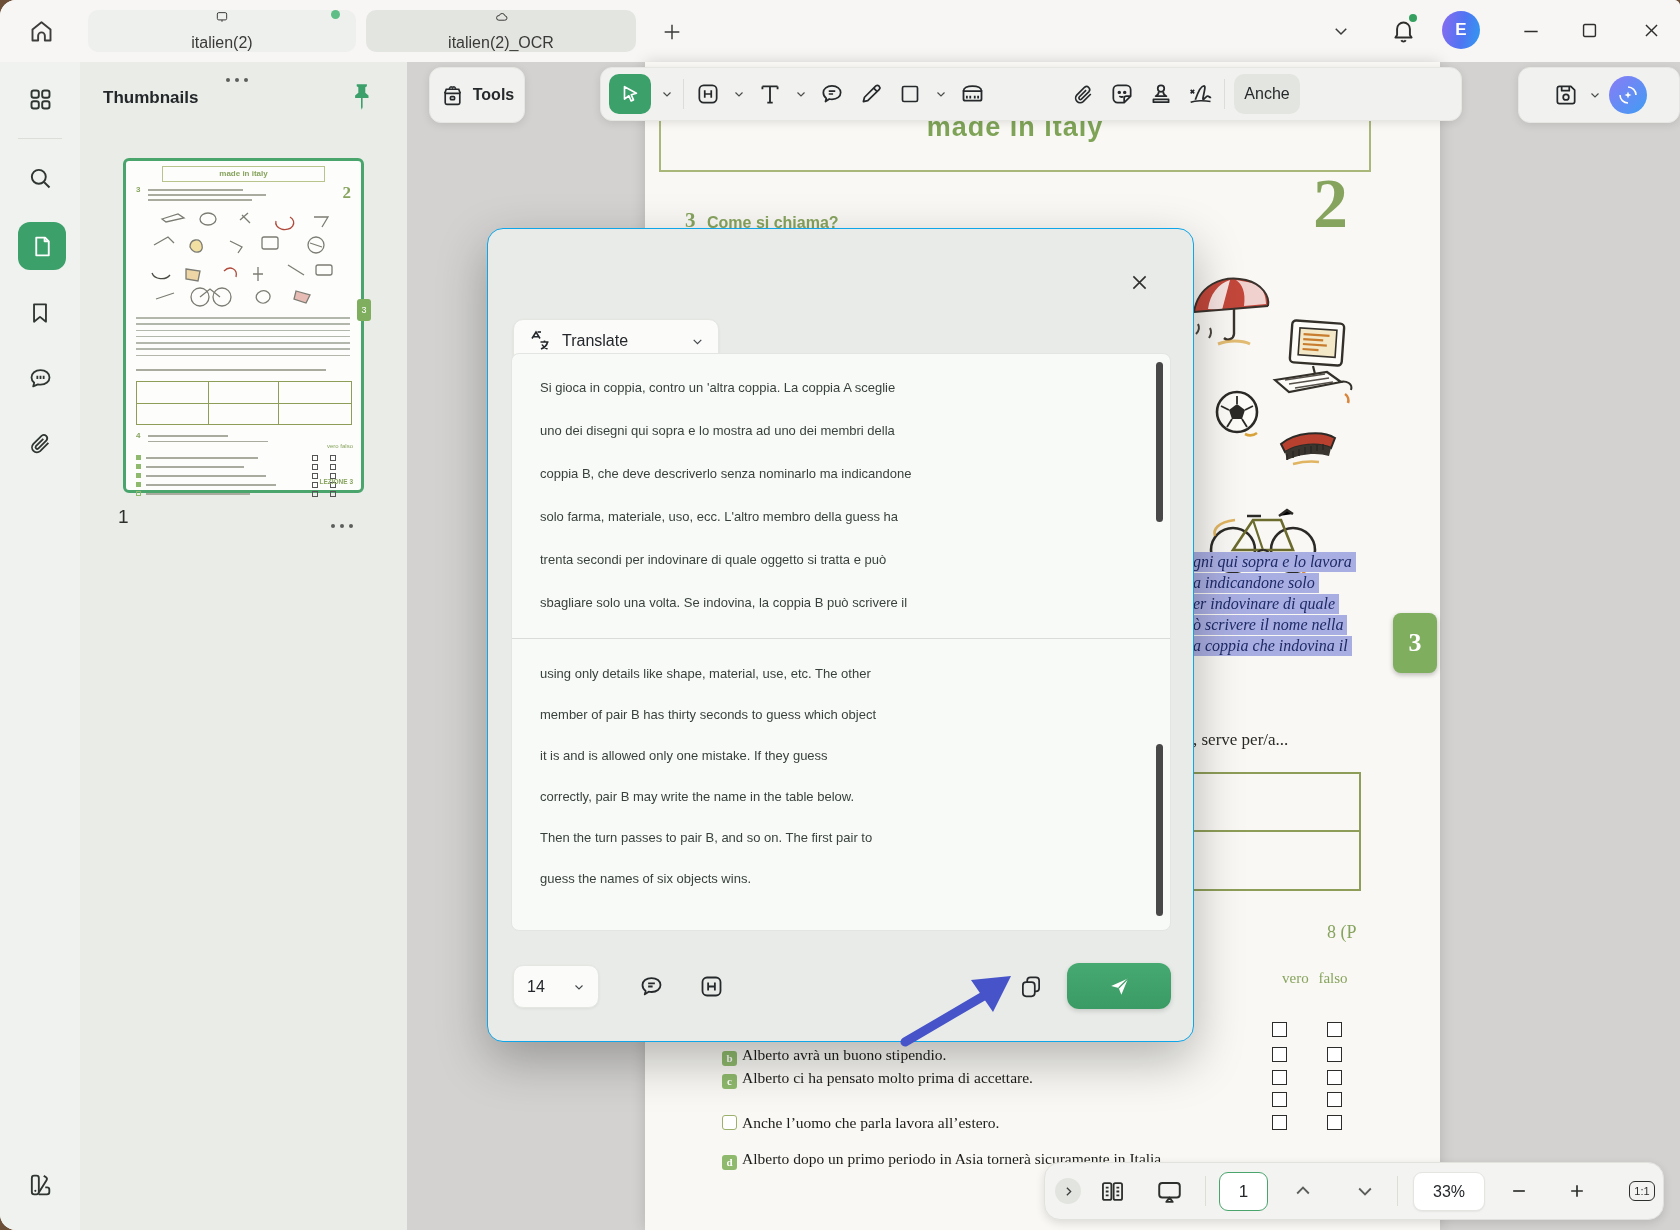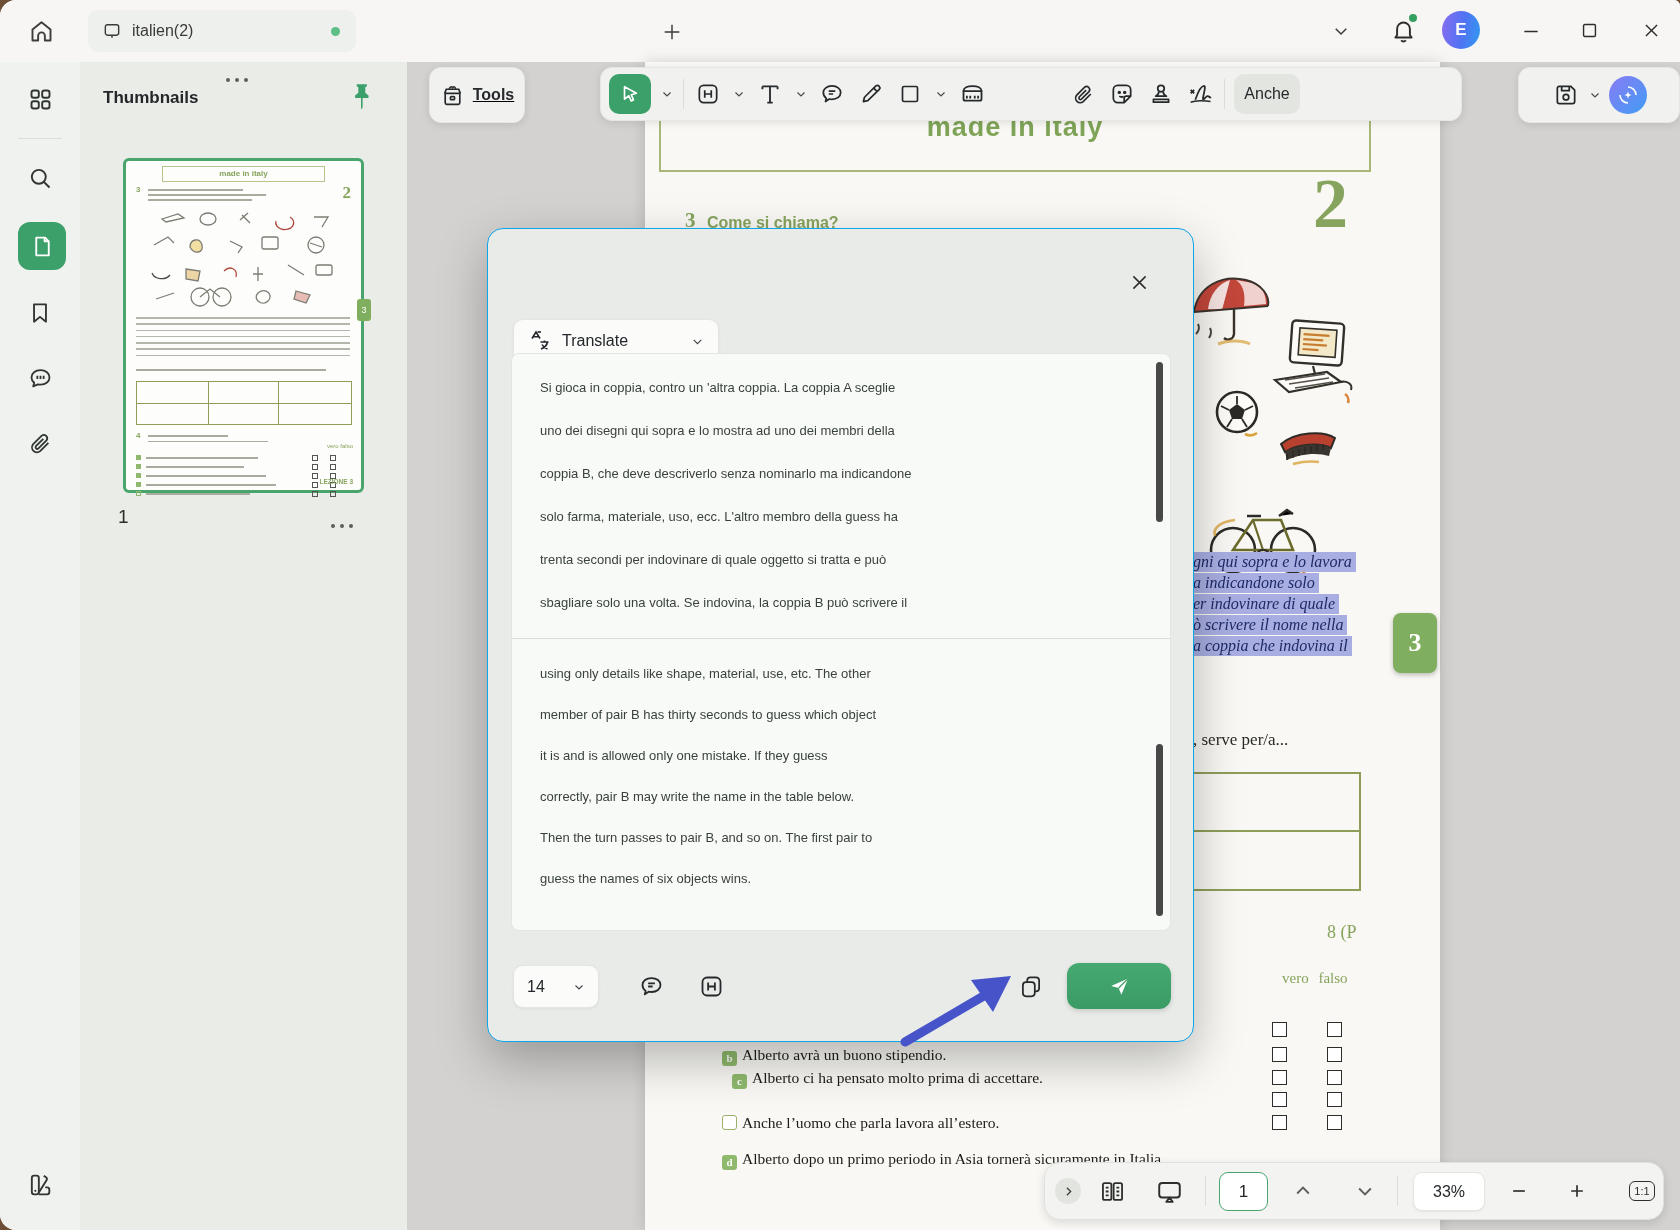--- a/index.html
+++ b/index.html
@@ -2,21 +2,21 @@
 <html><head>
 <meta charset="utf-8">
 <style>
   html,body{margin:0;padding:0;background:#6d4e37;font-family:"Liberation Sans",sans-serif;}
   .win{position:relative;width:1680px;height:1230px;background:#f6f5f3;overflow:hidden;
        border-radius:16px 6px 0 16px;}
   .abs{position:absolute;}
   svg{display:block;}
   
   .titlebar{left:0;top:0;width:1680px;height:62px;background:#f7f6f4;border-bottom:1px solid #eceae7;}
-  .tab{top:10px;height:42px;border-radius:10px;display:flex;align-items:center;gap:10px;padding:0 14px;box-sizing:border-box;}
+  .tab{top:10px;height:42px;border-radius:10px;display:flex;align-items:center;gap:10px;padding:0 14px;box-sizing:border-box;flex-direction:column;}
   .tab1{left:88px;width:268px;background:#eef0ed;}
   .tab2{left:366px;width:270px;background:#e3e5e1;}
   .tab-label{font-size:16px;color:#3a3a38;}
   .wbtn{display:flex;align-items:center;justify-content:center;color:#3d3d3b;}
   
   .rail{left:0;top:62px;width:80px;height:1168px;background:#f0f2ef;border-right:1px solid #e6e8e4;}
   .rail-ic{left:25px;width:30px;height:30px;color:#2f3531;display:flex;align-items:center;justify-content:center;}
   .rail-active{left:18px;width:48px;height:48px;background:#3ca06a;border-radius:12px;display:flex;align-items:center;justify-content:center;color:#fff;}
   
   .panel{left:80px;top:62px;width:327px;height:1168px;background:#eaece8;border-right:1px solid #dcdeda;}
@@ -65,20 +65,26 @@
 
     <div class="abs tab tab1">
       <svg width="20" height="20" viewBox="0 0 24 24" fill="none" stroke="#3a3a38" stroke-width="1.7">
           <rect x="4" y="4.5" width="16" height="12.5" rx="2.5"></rect>
           <path d="M12 17v3.2"></path>
         </svg>
       <span class="tab-label">italien(2)</span>
       <span style="position:absolute;right:16px;width:9px;height:9px;border-radius:50%;background:#5fbe85;"></span>
     </div>
 
+    <div class="abs tab tab2">
+      <svg width="21" height="21" viewBox="0 0 24 24" fill="none" stroke="#3a3a38" stroke-width="1.7" stroke-linejoin="round">
+          <path d="M7.5 17.5a4 4 0 1 1 .7-7.95A5 5 0 0 1 17.9 10a3.6 3.6 0 0 1-.6 7.5z"></path>
+        </svg>
+      <span class="tab-label">italien(2)_OCR</span>
+    </div>
 
     <div class="abs wbtn" style="left:654px;top:14px;width:36px;height:36px;">
       <svg width="22" height="22" viewBox="0 0 24 24" stroke="#3b3b39" stroke-width="1.6">
           <path d="M12 4v16M4 12h16"></path>
         </svg>
     </div>
 
     <div class="abs wbtn" style="left:1328px;top:18px;width:26px;height:26px;">
       <svg width="18" height="18" viewBox="0 0 24 24" fill="none" stroke="#3b3b39" stroke-width="2">
           <path d="M5 9l7 7 7-7"></path>
@@ -317,34 +323,34 @@
       <div class="abs serif" style="left:682px;top:860px;font-size:18px;color:#87a45e;">8 (P</div>
       <div class="abs serif" style="left:637px;top:908px;font-size:15px;color:#87a45e;word-spacing:6px;">vero falso</div>
 
       <div class="cb" style="left:627px;top:960px;"></div>
       <div class="cb" style="left:682px;top:960px;"></div>
 
       <div class="doc-item" style="left:77px;top:984px;"><span class="badge">b</span><span>Alberto avrà un buono stipendio.</span></div>
       <div class="cb" style="left:627px;top:985px;"></div>
       <div class="cb" style="left:682px;top:985px;"></div>
 
-      <div class="doc-item" style="left:87px;top:1007px;"><span class="badge">c</span><span>Alberto ci ha pensato molto prima di accettare.</span></div>
+      <div class="doc-item" style="left:77px;top:1007px;"><span class="badge">c</span><span>Alberto ci ha pensato molto prima di accettare.</span></div>
       <div class="cb" style="left:627px;top:1008px;"></div>
       <div class="cb" style="left:682px;top:1008px;"></div>
 
       <div class="doc-item" style="left:77px;top:1088px;"><span class="badge">d</span><span>Alberto dopo un primo periodo in Asia tornerà sicuramente in Italia.</span></div>
       <div class="cb" style="left:627px;top:1030px;"></div>
       <div class="cb" style="left:682px;top:1030px;"></div>
 
       <div class="doc-item" style="left:77px;top:1052px;"><span class="badge empty"></span><span>Anche l’uomo che parla lavora all’estero.</span></div>
       <div class="cb" style="left:627px;top:1053px;"></div>
       <div class="cb" style="left:682px;top:1053px;"></div>
     </div>
 
-    <div class="abs tgroup" style="left:22px;top:5px;width:94px;height:54px;justify-content:center;gap:8px;text-decoration:underline;">
+    <div class="abs tgroup" style="left:22px;top:5px;width:94px;height:54px;justify-content:center;gap:8px;">
       <svg width="25" height="25" viewBox="0 0 24 24" fill="none" stroke="#26292b" stroke-width="1.6">
           <path d="M5 10h14v9a1.5 1.5 0 0 1-1.5 1.5h-11A1.5 1.5 0 0 1 5 19z"></path>
           <path d="M4.5 10 6 6h12l1.5 4"></path>
           <path d="M9 6c0-2 2-3 3-1.5C13 3 15 4 15 6" opacity=".9"></path>
           <rect x="10" y="13" width="4" height="3" rx="1"></rect>
         </svg>
       <span style="font-size:16px;font-weight:bold;color:#26292b;">Tools</span>
     </div>
 
     <div class="abs tgroup" style="left:193px;top:5px;width:862px;height:54px;gap:9px;padding:0 8px;box-sizing:border-box;">

